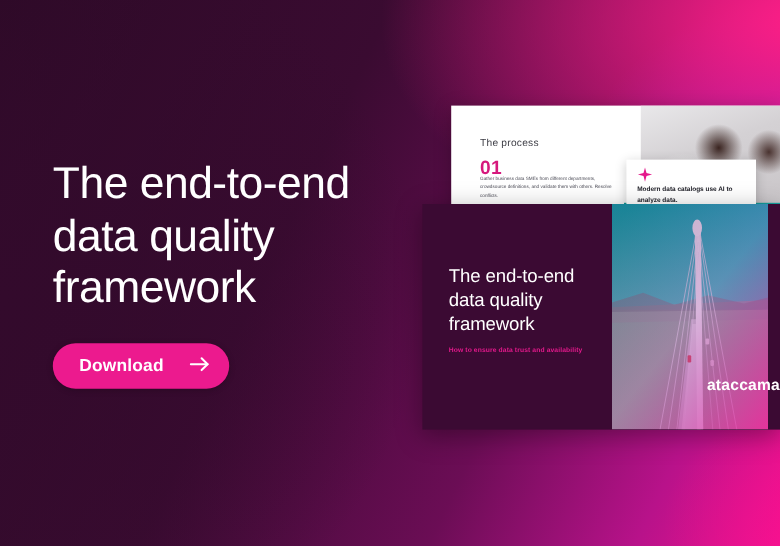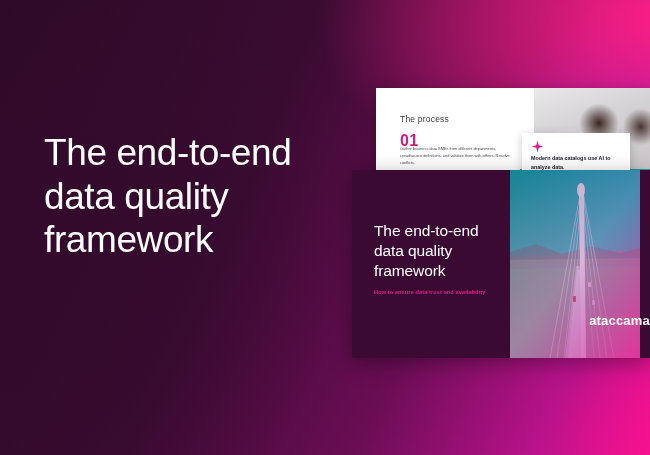--- a/index.html
+++ b/index.html
@@ -153,20 +153,29 @@
 <body>
 
 <div class="banner">
 
   <div class="left">
     <h1 class="headline">The end-to-end
 data quality
 framework</h1>
   </div>
 
+  <button class="cta">
+    <span class="cta-label">Download</span>
+    <span class="cta-arrow">
+      <svg width="17" height="13" viewBox="0 0 17 13" fill="none">
+        <path d="M1 6.5 H15" stroke="#ffffff" stroke-width="1.7" stroke-linecap="round"></path>
+        <path d="M10 1.6 L15 6.5 L10 11.4" stroke="#ffffff" stroke-width="1.7" stroke-linecap="round" stroke-linejoin="round"></path>
+      </svg>
+    </span>
+  </button>
 
   <div class="art">
 
     <div class="card-process">
       <div class="proc-title">The process</div>
       <div class="proc-num">01</div>
       <div class="proc-body">Gather business data SMEs from different departments, crowdsource definitions, and validate them with others. Resolve conflicts.</div>
       <div class="proc-photo"></div>
       <div class="proc-teal"></div>
     </div>

